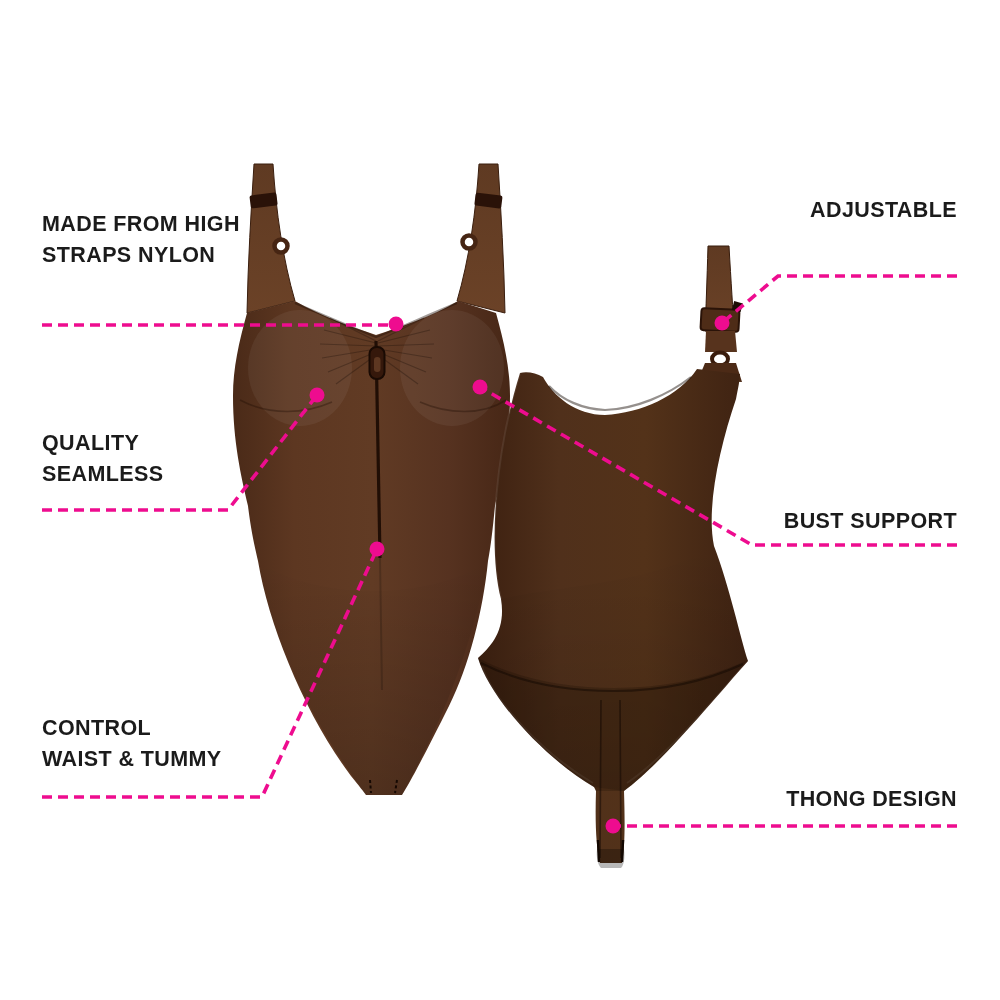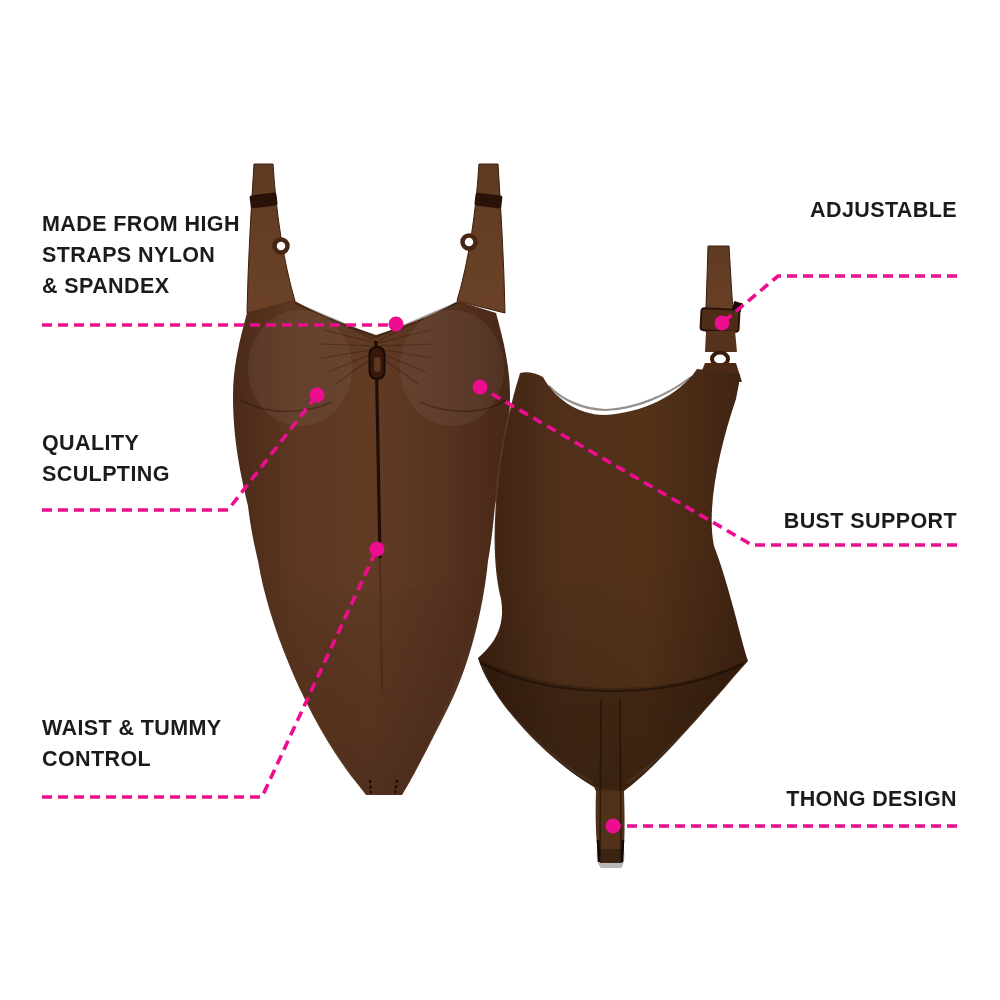--- a/index.html
+++ b/index.html
@@ -145,33 +145,32 @@
       <circle class="accent-fill" cx="317" cy="395" r="7.5"></circle>
       <circle class="accent-fill" cx="480" cy="387" r="7.5"></circle>
       <circle class="accent-fill" cx="377" cy="549" r="7.5"></circle>
       <circle class="accent-fill" cx="613" cy="826" r="7.5"></circle>
     </g>
   </svg>
 
   <div class="callout c0">
     <span>MADE FROM HIGH</span>
     <span>STRAPS NYLON</span>
-    <span>&amp; SPANDEX</span>
   </div>
   <div class="callout c1">
     <span>ADJUSTABLE</span>
   </div>
   <div class="callout c2">
     <span>QUALITY</span>
-    <span>SCULPTING</span>
+    <span>SEAMLESS</span>
   </div>
   <div class="callout c3">
     <span>BUST SUPPORT</span>
   </div>
   <div class="callout c4">
+    <span>CONTROL</span>
     <span>WAIST &amp; TUMMY</span>
-    <span>CONTROL</span>
   </div>
   <div class="callout c5">
     <span>THONG DESIGN</span>
   </div>
 
 </div>
 
 </body></html>

